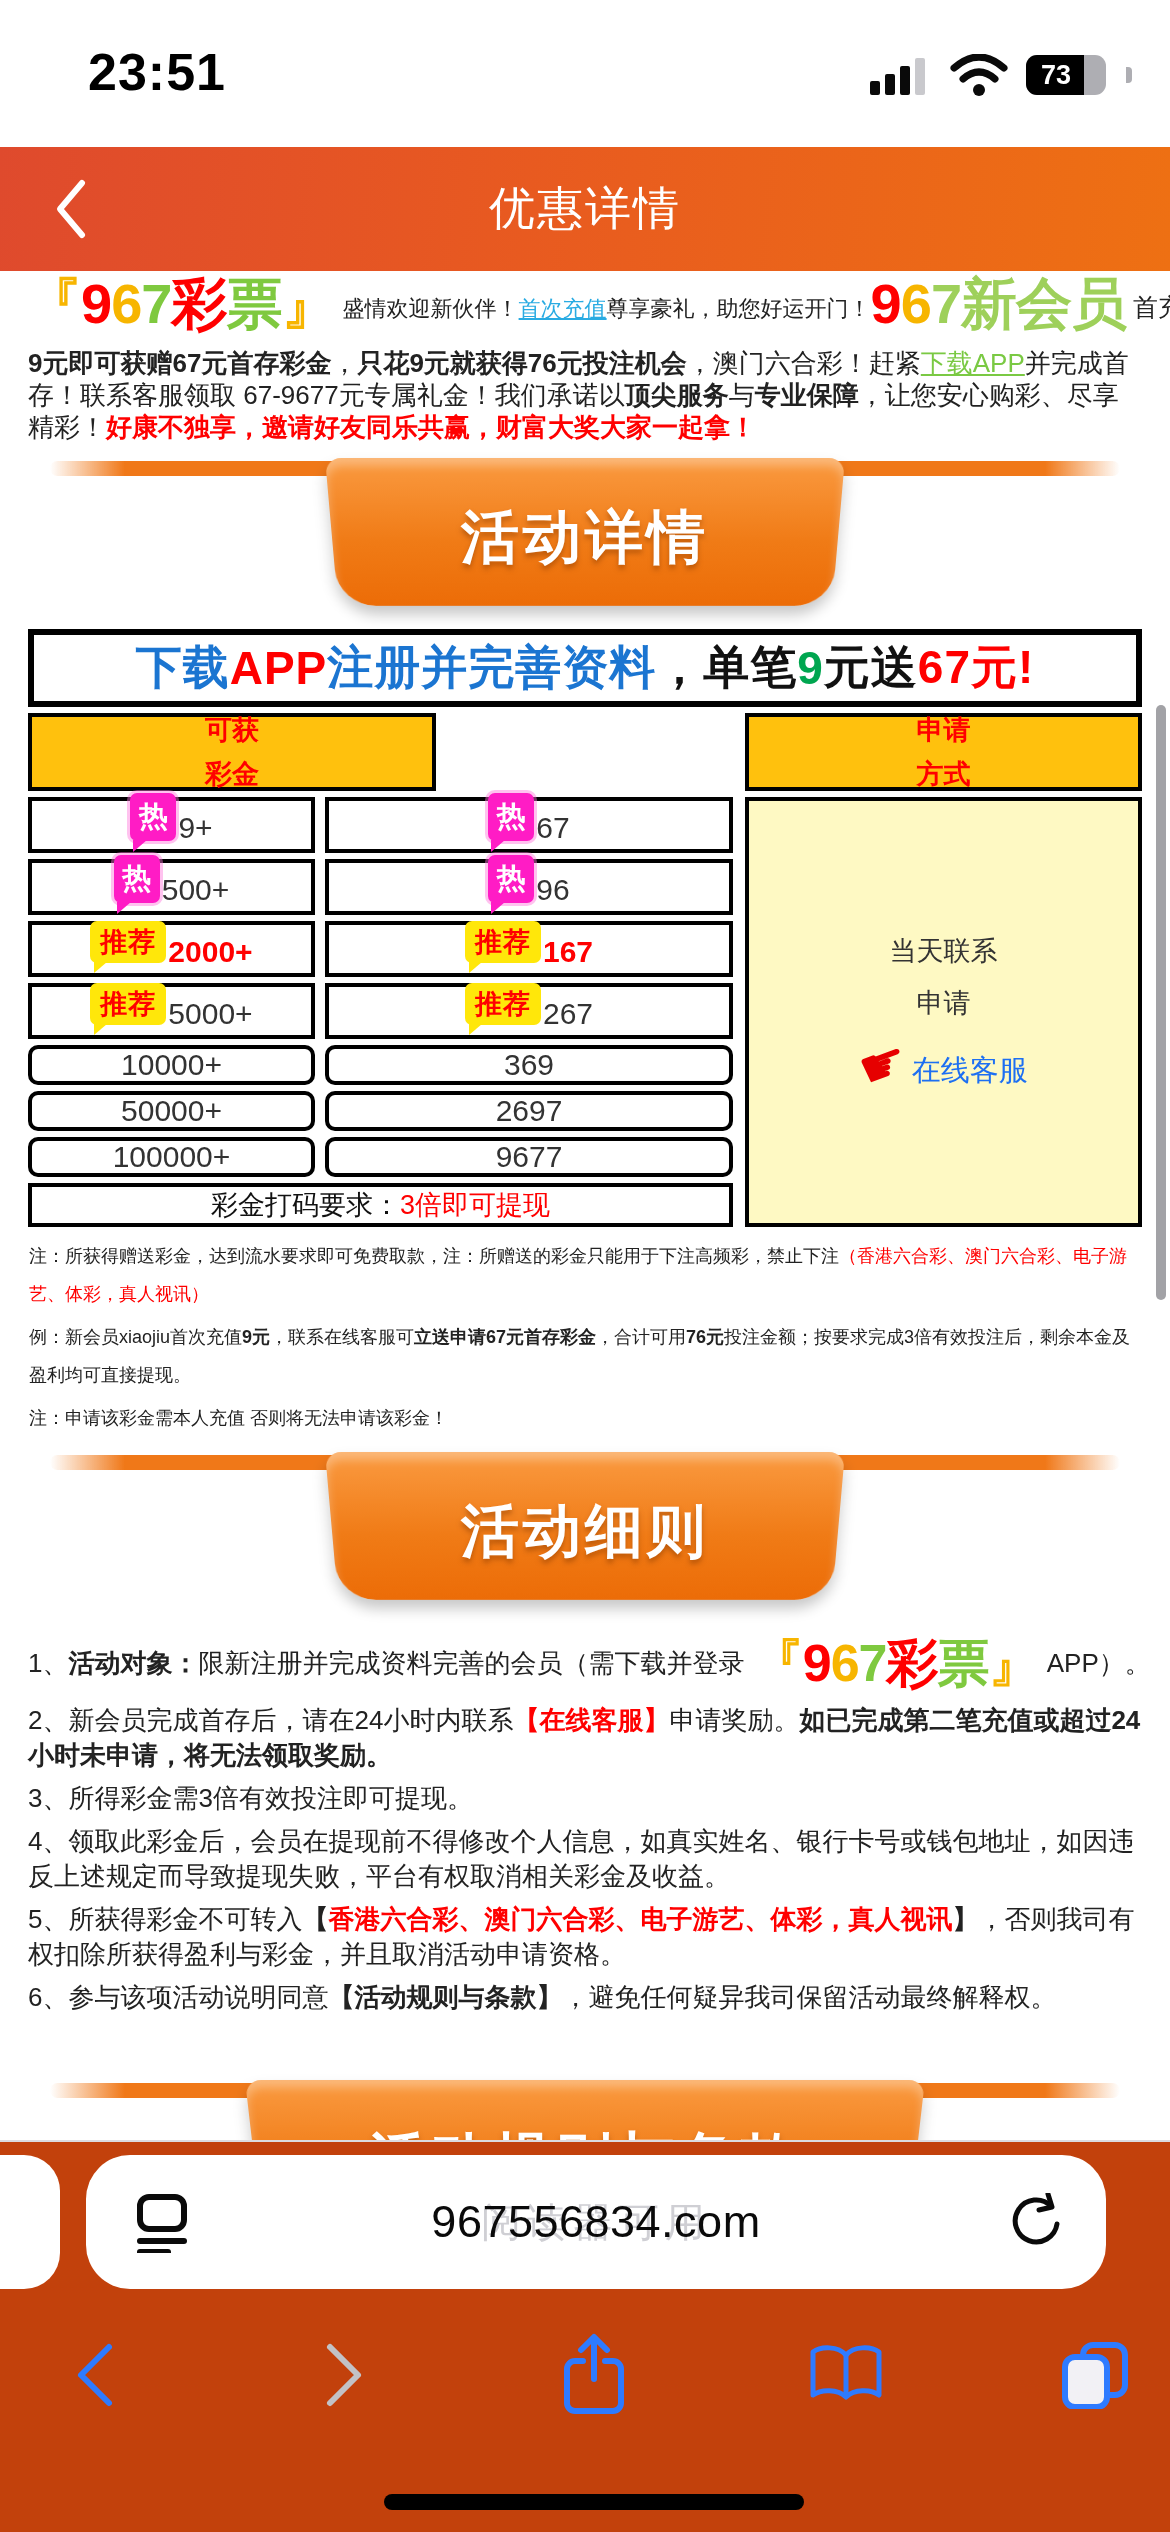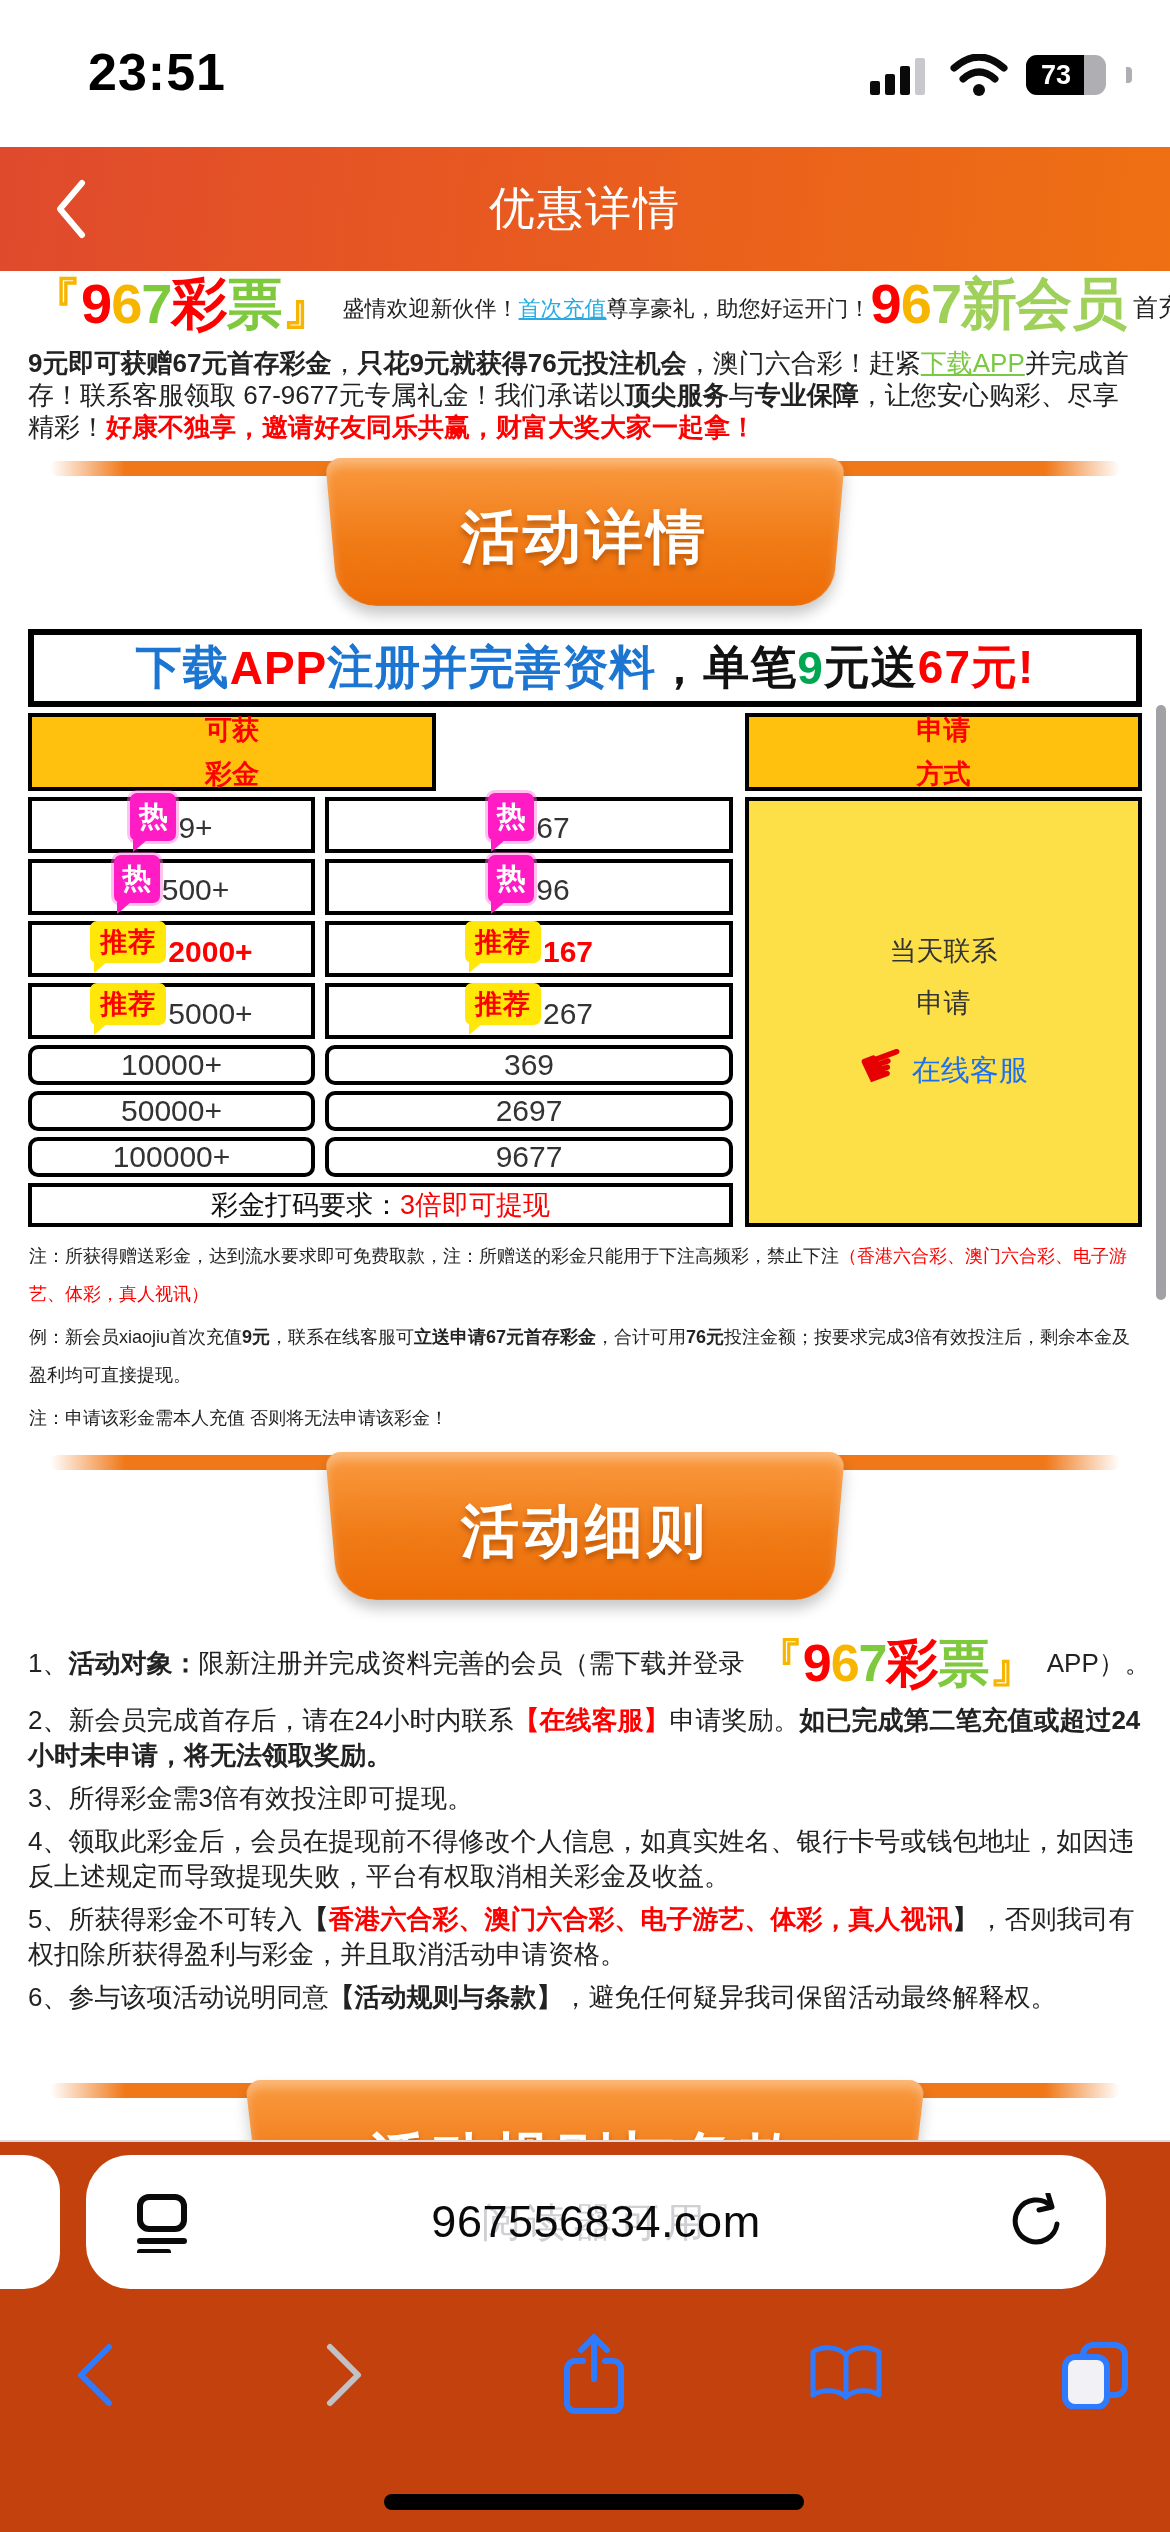--- a/index.html
+++ b/index.html
@@ -71,21 +71,21 @@
     box-shadow:0 0 0 3px rgba(255,120,220,.45);margin-bottom:6px;}
   .badge.hot::after{content:'';position:absolute;left:3px;bottom:-11px;width:0;height:0;
     border-top:12px solid #ff1cc5;border-right:14px solid transparent;}
   .badge.rec{min-width:76px;height:42px;background:#ffe70a;border-radius:7px;color:#ff0000;font-size:27px;font-weight:800;
     margin-bottom:8px;letter-spacing:1px;}
   .badge.rec::after{content:'';position:absolute;left:4px;bottom:-10px;width:0;height:0;
     border-top:11px solid #ffe70a;border-right:13px solid transparent;}
   .wager{border:4px solid #000;height:44px;display:flex;align-items:center;justify-content:center;
     font-size:27px;color:#111;}
   .tbl-right{width:397px;display:flex;flex-direction:column;}
-  .apply-box{flex:1;margin-top:6px;border:4px solid #000;background:#fde047;
+  .apply-box{flex:1;margin-top:6px;border:4px solid #000;background:#fef9c3;
     display:flex;flex-direction:column;align-items:center;justify-content:center;gap:16px;}
   .apply-box .t{font-size:27px;color:#333;}
   .apply-row{display:flex;align-items:flex-end;}
   .hand{color:#e60000;font-size:54px;line-height:1;margin-right:4px;transform:rotate(-20deg);}
   .apply-link{color:#1d6ff2;font-size:29px;cursor:pointer;}
   
   .notes{margin-top:10px;}
   .notes p{margin:5px 29px 0;font-size:18px;line-height:38px;color:#222;}
   .r1line{margin:14px 28px 0;font-size:26px;line-height:64px;color:#222;white-space:nowrap;}
   .rules p{margin:8px 28px 0;font-size:26px;line-height:35px;color:#222;}

